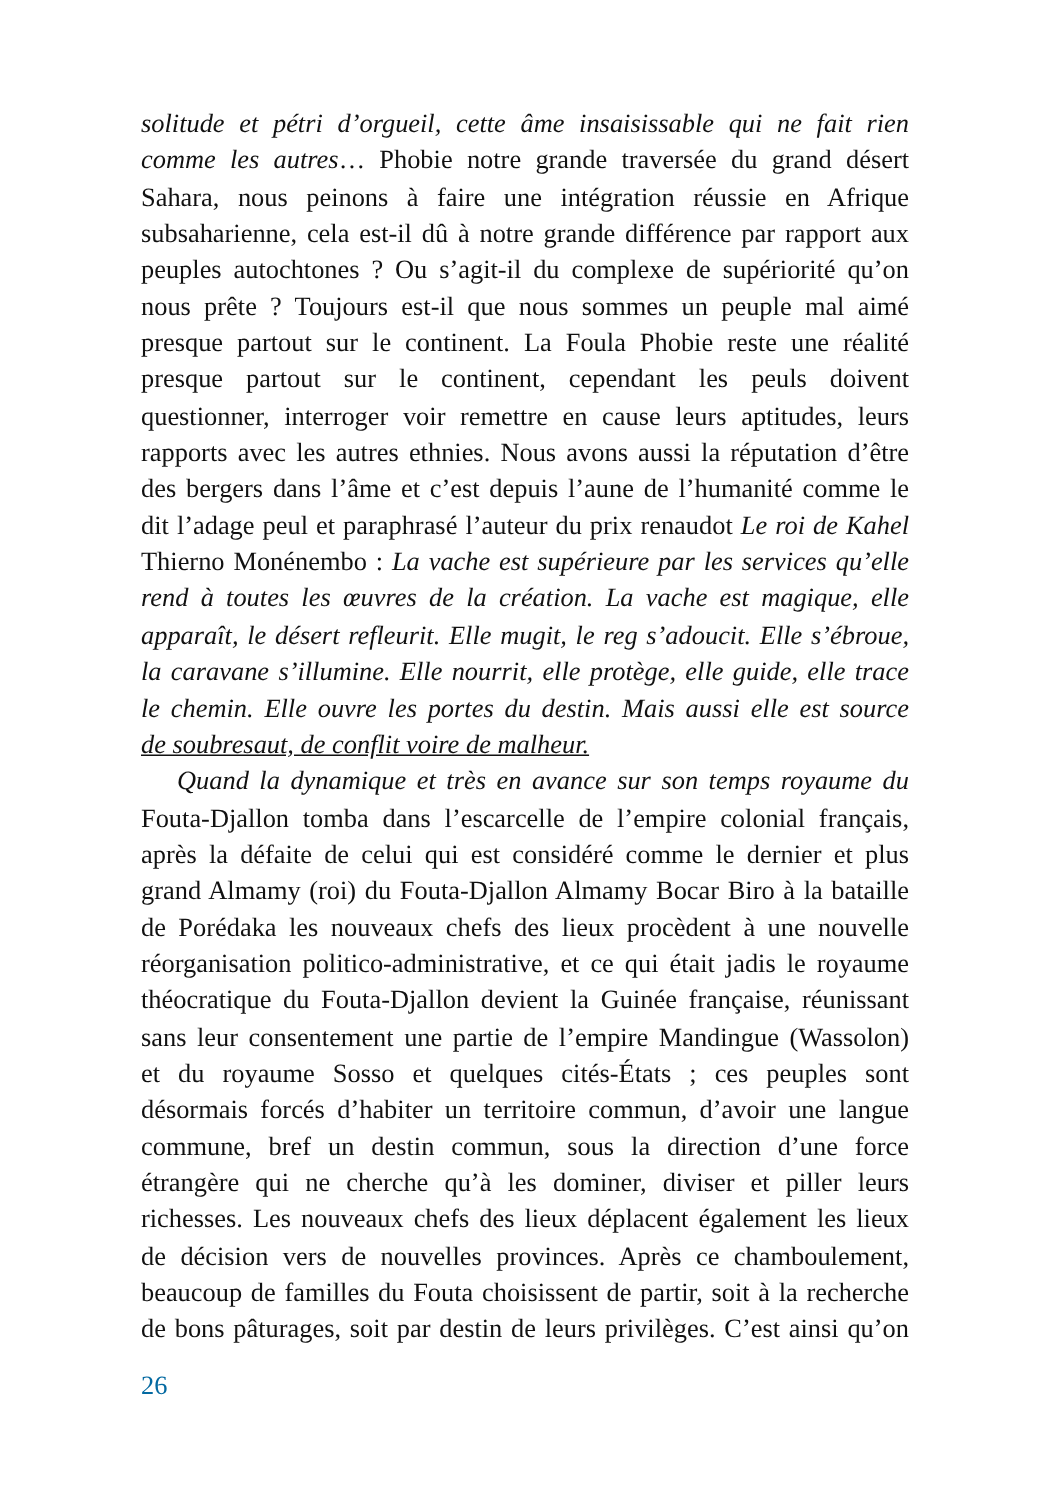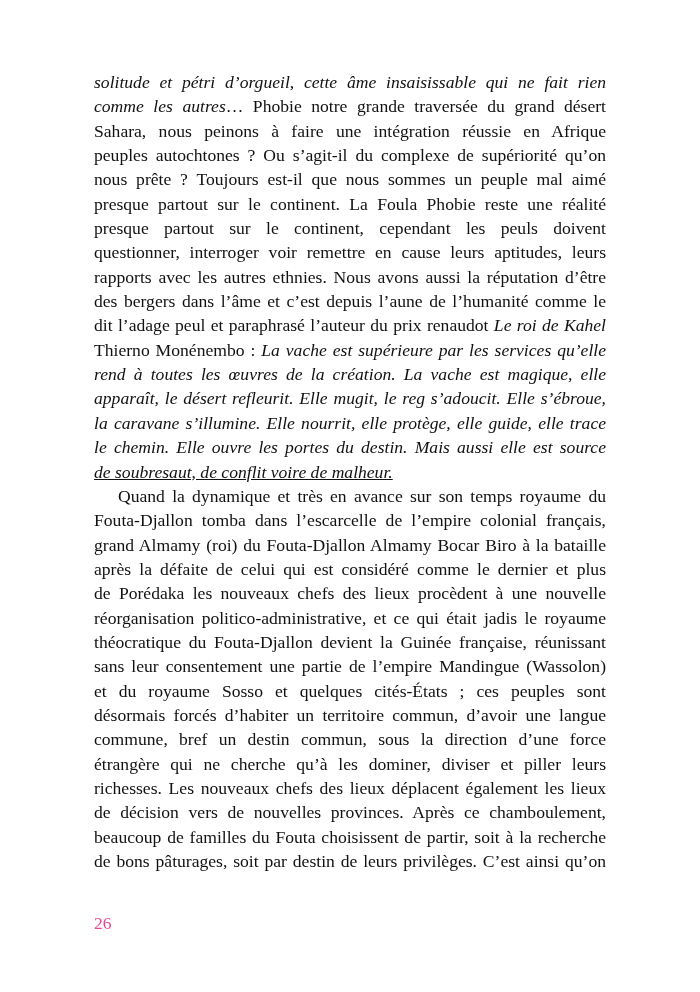--- a/index.html
+++ b/index.html
@@ -30,58 +30,60 @@
       text-align: justify;
       text-align-last: justify;
       overflow: visible;
     }
     .line.last {
       text-align-last: left;
       text-decoration: underline;
     }
     .line.indent {
       padding-left: 24px;
+      font-style: italic;
     }
     .it {
       font-style: italic;
     }
     .page-number {
       position: absolute;
       left: 94px;
       top: 913px;
       font-family: "Liberation Serif", "DejaVu Serif", serif;
       font-size: 17.6px;
-      color: #ec4899;
+      color: #0369a1;
     }
   </style>
 </head>
 <body>
 
 <div class="page" id="page-body">
     <span class="line"><span class="it">solitude et pétri d’orgueil, cette âme insaisissable qui ne fait rien</span></span>
     <span class="line"><span class="it">comme les autres</span><span>… Phobie notre grande traversée du grand désert</span></span>
     <span class="line"><span>Sahara, nous peinons à faire une intégration réussie en Afrique</span></span>
+    <span class="line"><span>subsaharienne, cela est-il dû à notre grande différence par rapport aux</span></span>
     <span class="line"><span>peuples autochtones ? Ou s’agit-il du complexe de supériorité qu’on</span></span>
     <span class="line"><span>nous prête ? Toujours est-il que nous sommes un peuple mal aimé</span></span>
     <span class="line"><span>presque partout sur le continent. La Foula Phobie reste une réalité</span></span>
     <span class="line"><span>presque partout sur le continent, cependant les peuls doivent</span></span>
     <span class="line"><span>questionner, interroger voir remettre en cause leurs aptitudes, leurs</span></span>
     <span class="line"><span>rapports avec les autres ethnies. Nous avons aussi la réputation d’être</span></span>
     <span class="line"><span>des bergers dans l’âme et c’est depuis l’aune de l’humanité comme le</span></span>
     <span class="line"><span>dit l’adage peul et paraphrasé l’auteur du prix renaudot </span><span class="it">Le roi de Kahel</span></span>
     <span class="line"><span>Thierno Monénembo : </span><span class="it">La vache est supérieure par les services qu’elle</span></span>
     <span class="line"><span class="it">rend à toutes les œuvres de la création. La vache est magique, elle</span></span>
     <span class="line"><span class="it">apparaît, le désert refleurit. Elle mugit, le reg s’adoucit. Elle s’ébroue,</span></span>
     <span class="line"><span class="it">la caravane s’illumine. Elle nourrit, elle protège, elle guide, elle trace</span></span>
     <span class="line"><span class="it">le chemin. Elle ouvre les portes du destin. Mais aussi elle est source</span></span>
     <span class="line last"><span class="it">de soubresaut, de conflit voire de malheur.</span></span>
     <span class="line indent"><span>Quand la dynamique et très en avance sur son temps royaume du</span></span>
     <span class="line"><span>Fouta-Djallon tomba dans l’escarcelle de l’empire colonial français,</span></span>
+    <span class="line"><span>après la défaite de celui qui est considéré comme le dernier et plus</span></span>
     <span class="line"><span>grand Almamy (roi) du Fouta-Djallon Almamy Bocar Biro à la bataille</span></span>
-    <span class="line"><span>après la défaite de celui qui est considéré comme le dernier et plus</span></span>
     <span class="line"><span>de Porédaka les nouveaux chefs des lieux procèdent à une nouvelle</span></span>
     <span class="line"><span>réorganisation politico-administrative, et ce qui était jadis le royaume</span></span>
     <span class="line"><span>théocratique du Fouta-Djallon devient la Guinée française, réunissant</span></span>
     <span class="line"><span>sans leur consentement une partie de l’empire Mandingue (Wassolon)</span></span>
     <span class="line"><span>et du royaume Sosso et quelques cités-États ; ces peuples sont</span></span>
     <span class="line"><span>désormais forcés d’habiter un territoire commun, d’avoir une langue</span></span>
     <span class="line"><span>commune, bref un destin commun, sous la direction d’une force</span></span>
     <span class="line"><span>étrangère qui ne cherche qu’à les dominer, diviser et piller leurs</span></span>
     <span class="line"><span>richesses. Les nouveaux chefs des lieux déplacent également les lieux</span></span>
     <span class="line"><span>de décision vers de nouvelles provinces. Après ce chamboulement,</span></span>

